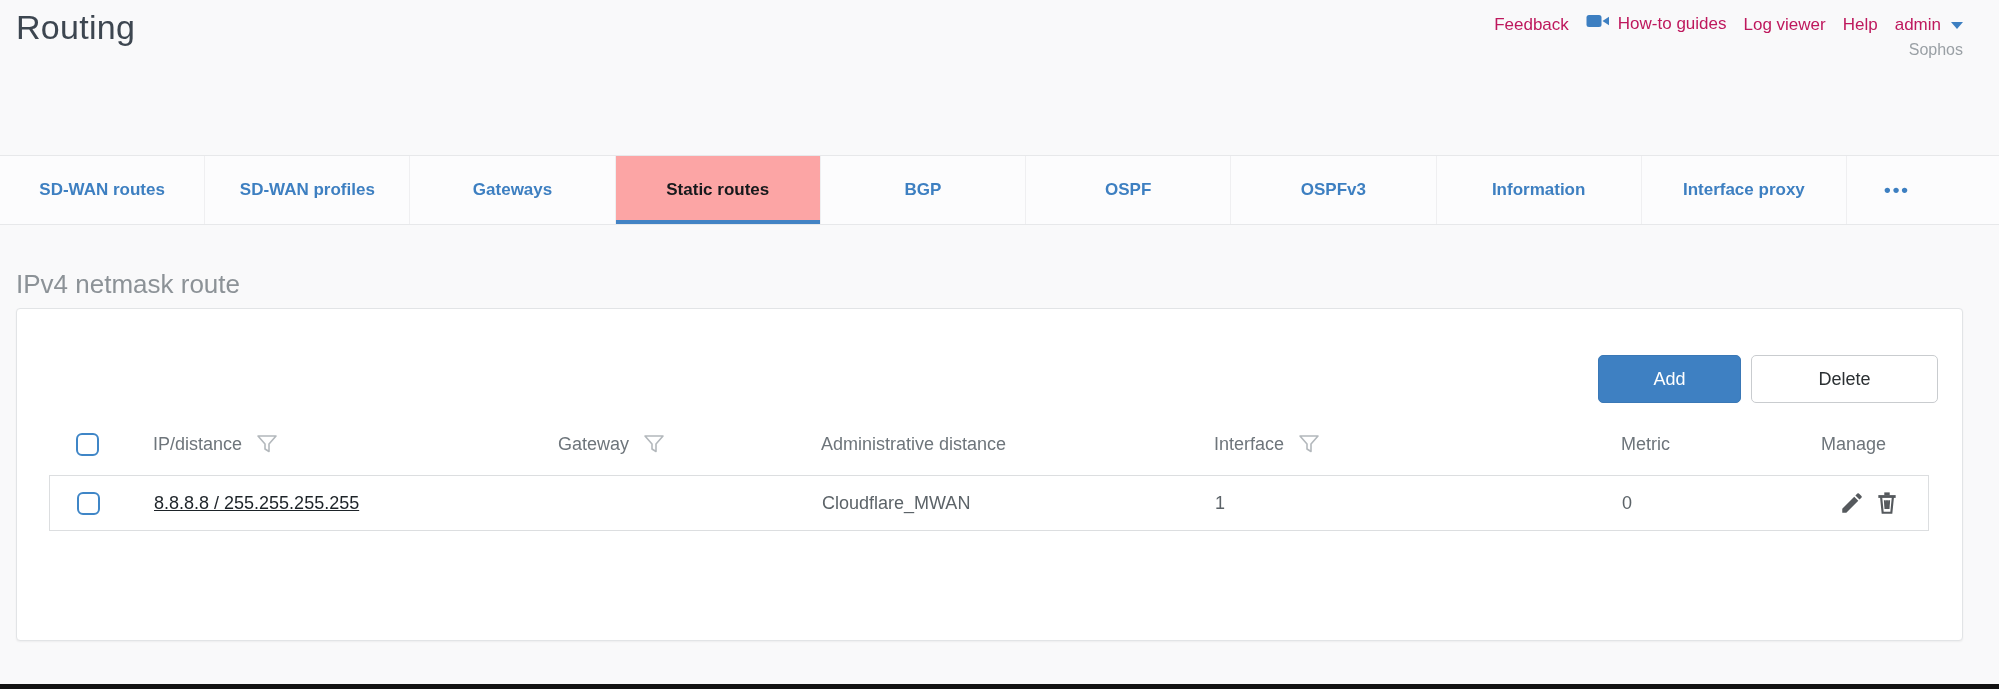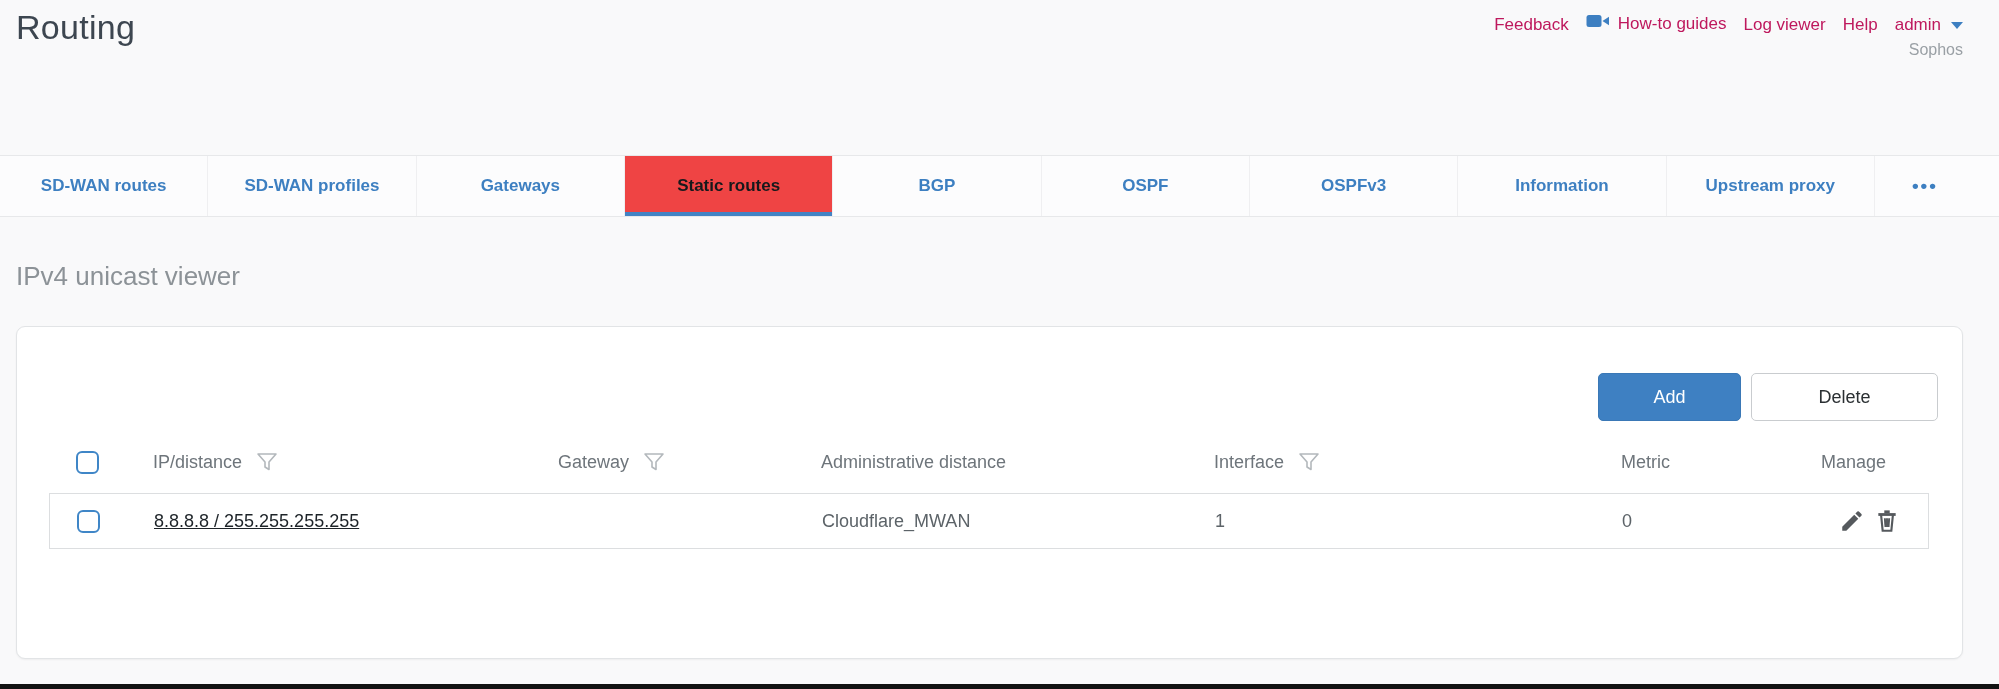--- a/index.html
+++ b/index.html
@@ -40,64 +40,64 @@
     border-left: 6px solid transparent;
     border-right: 6px solid transparent;
     border-top: 7px solid #3d7fc1;
     margin-left: 2px;
   }
   .account-name { margin-top: 6px; font-size: 16px; color: #9aa0a5; }
 
   
   .tabbar {
     margin-top: 96px;
-    height: 62px;
+    height: 70px;
     display: flex;
     background: #fcfcfd;
     border-top: 1px solid #e7e8ea;
     border-bottom: 1px solid #e7e8ea;
-    padding-right: 24px;
+    padding-right: 52px;
   }
   .tab {
     flex: 1 1 0;
     display: flex;
     align-items: center;
     justify-content: center;
     font-size: 17px;
     font-weight: bold;
     color: #3d7fc1;
     cursor: pointer;
     border-right: 1px solid #efeff1;
     white-space: nowrap;
   }
   .tab.active {
-    background: #ef4444;
+    background: #fca5a5;
     color: #16191c;
     box-shadow: inset 0 -4px 0 #4383c4;
   }
   .tab-overflow {
     flex: 0 0 100px;
     font-size: 19px;
     letter-spacing: 2px;
     border-right: none;
   }
 
   
   .main { padding: 0 36px 0 16px; }
   .section-title {
     margin-top: 44px;
     font-size: 26px;
     font-weight: 400;
     color: #8c9297;
   }
   .card {
-    margin-top: 34px;
+    margin-top: 8px;
     background: #fff;
     border: 1px solid #e2e4e6;
-    border-radius: 9px;
+    border-radius: 4px;
     box-shadow: 0 1px 2px rgba(0,0,0,.05);
     padding: 46px 24px 0 24px;
     height: 333px;
   }
   .toolbar { display: flex; justify-content: flex-end; gap: 10px; }
   .btn {
     height: 48px;
     font-size: 18px;
     border-radius: 5px;
     cursor: pointer;
@@ -202,26 +202,26 @@
 
 <div class="tabbar">
   <div class="tab">SD-WAN routes</div>
   <div class="tab">SD-WAN profiles</div>
   <div class="tab">Gateways</div>
   <div class="tab active">Static routes</div>
   <div class="tab">BGP</div>
   <div class="tab">OSPF</div>
   <div class="tab">OSPFv3</div>
   <div class="tab">Information</div>
-  <div class="tab">Upstream proxy</div>
+  <div class="tab">Interface proxy</div>
   <div class="tab tab-overflow">•••</div>
 </div>
 
 <div class="main">
-  <div class="section-title">IPv4 unicast viewer</div>
+  <div class="section-title">IPv4 netmask route</div>
 
   <div class="card">
     <div class="toolbar">
       <button class="btn btn-add">Add</button>
       <button class="btn btn-delete">Delete</button>
     </div>
 
     <div class="thead">
       <div>
         <div class="checkbox"></div>

